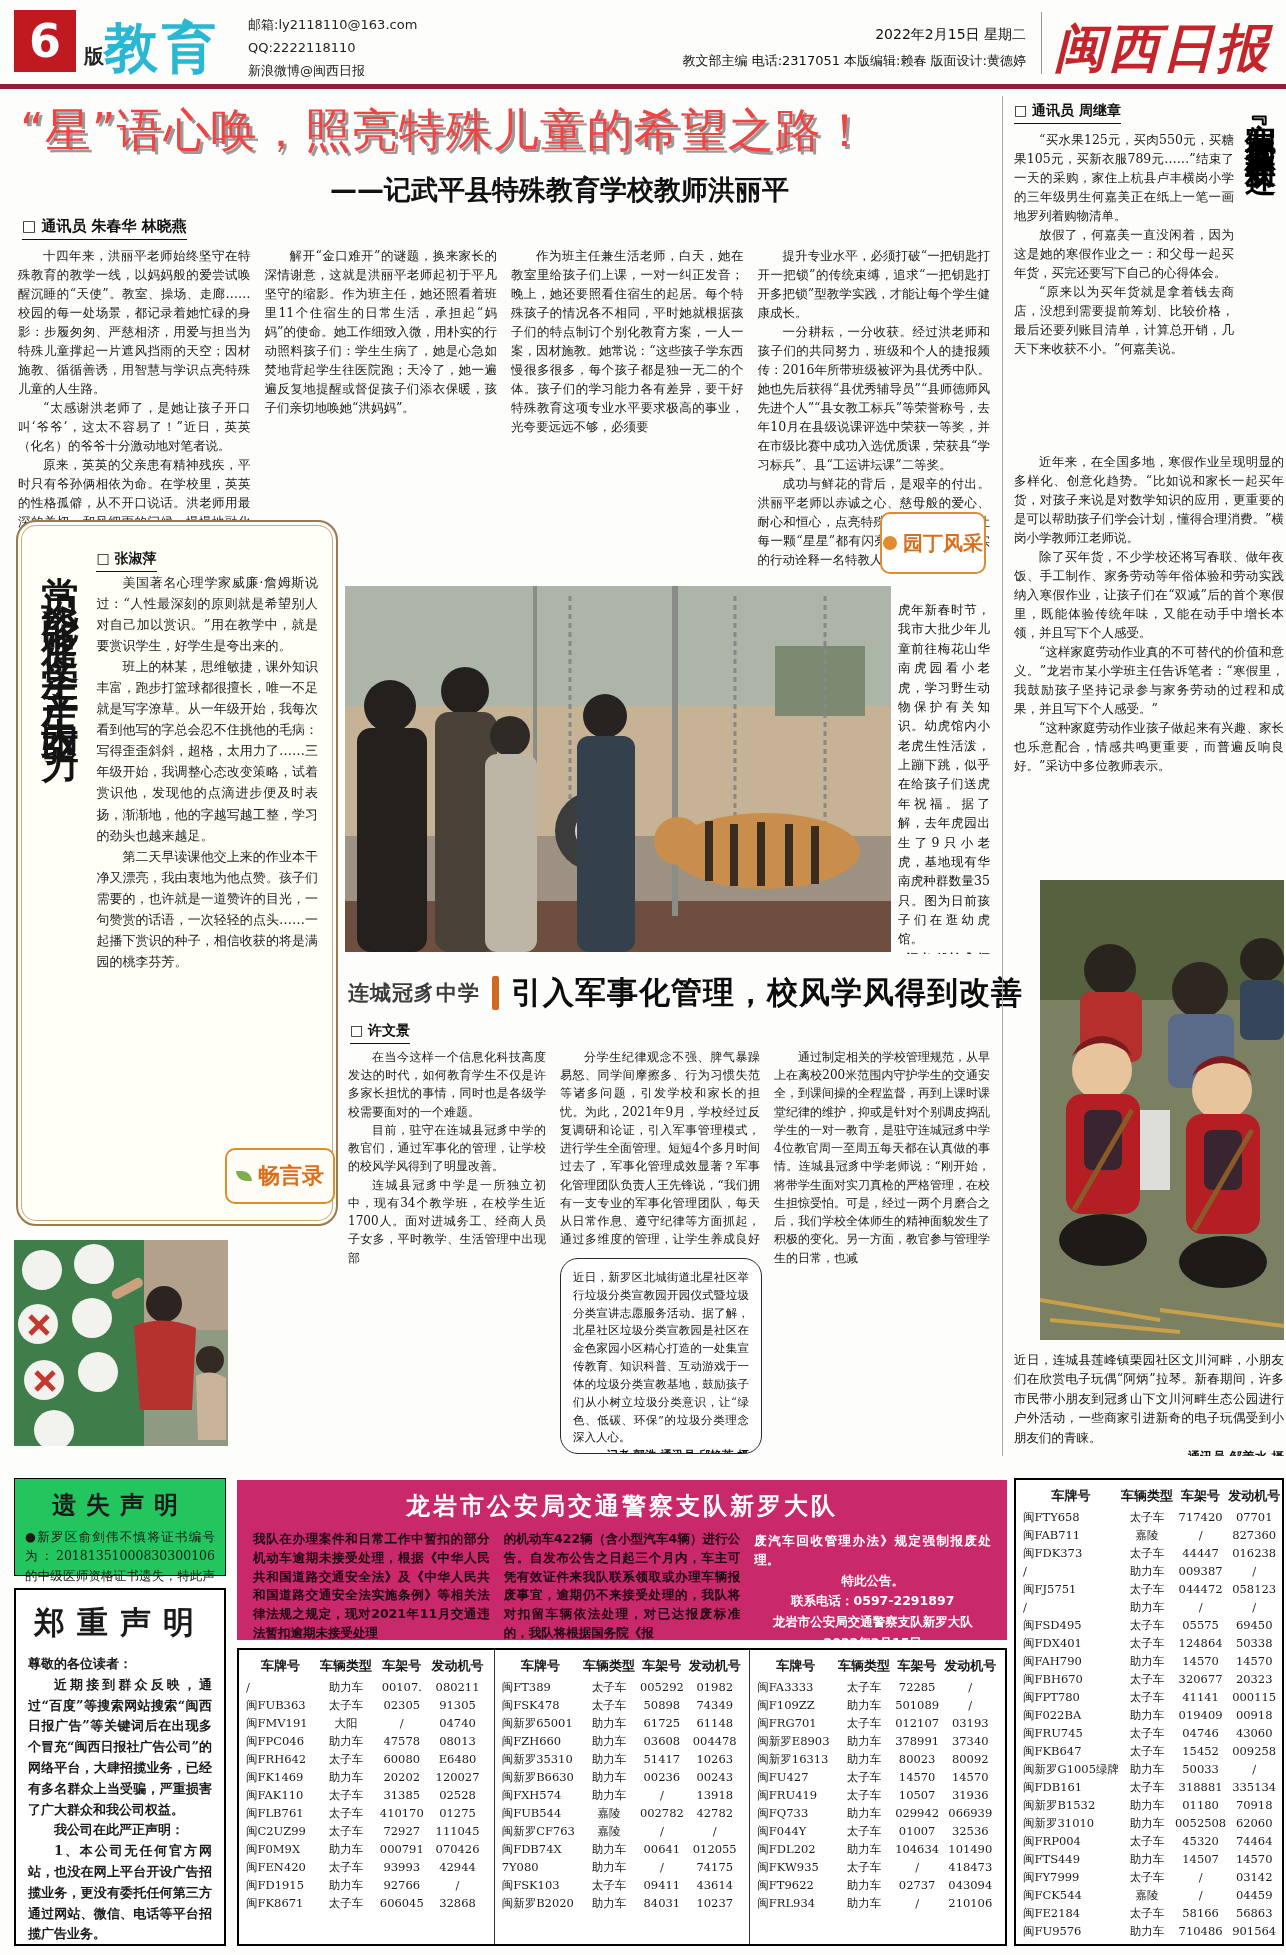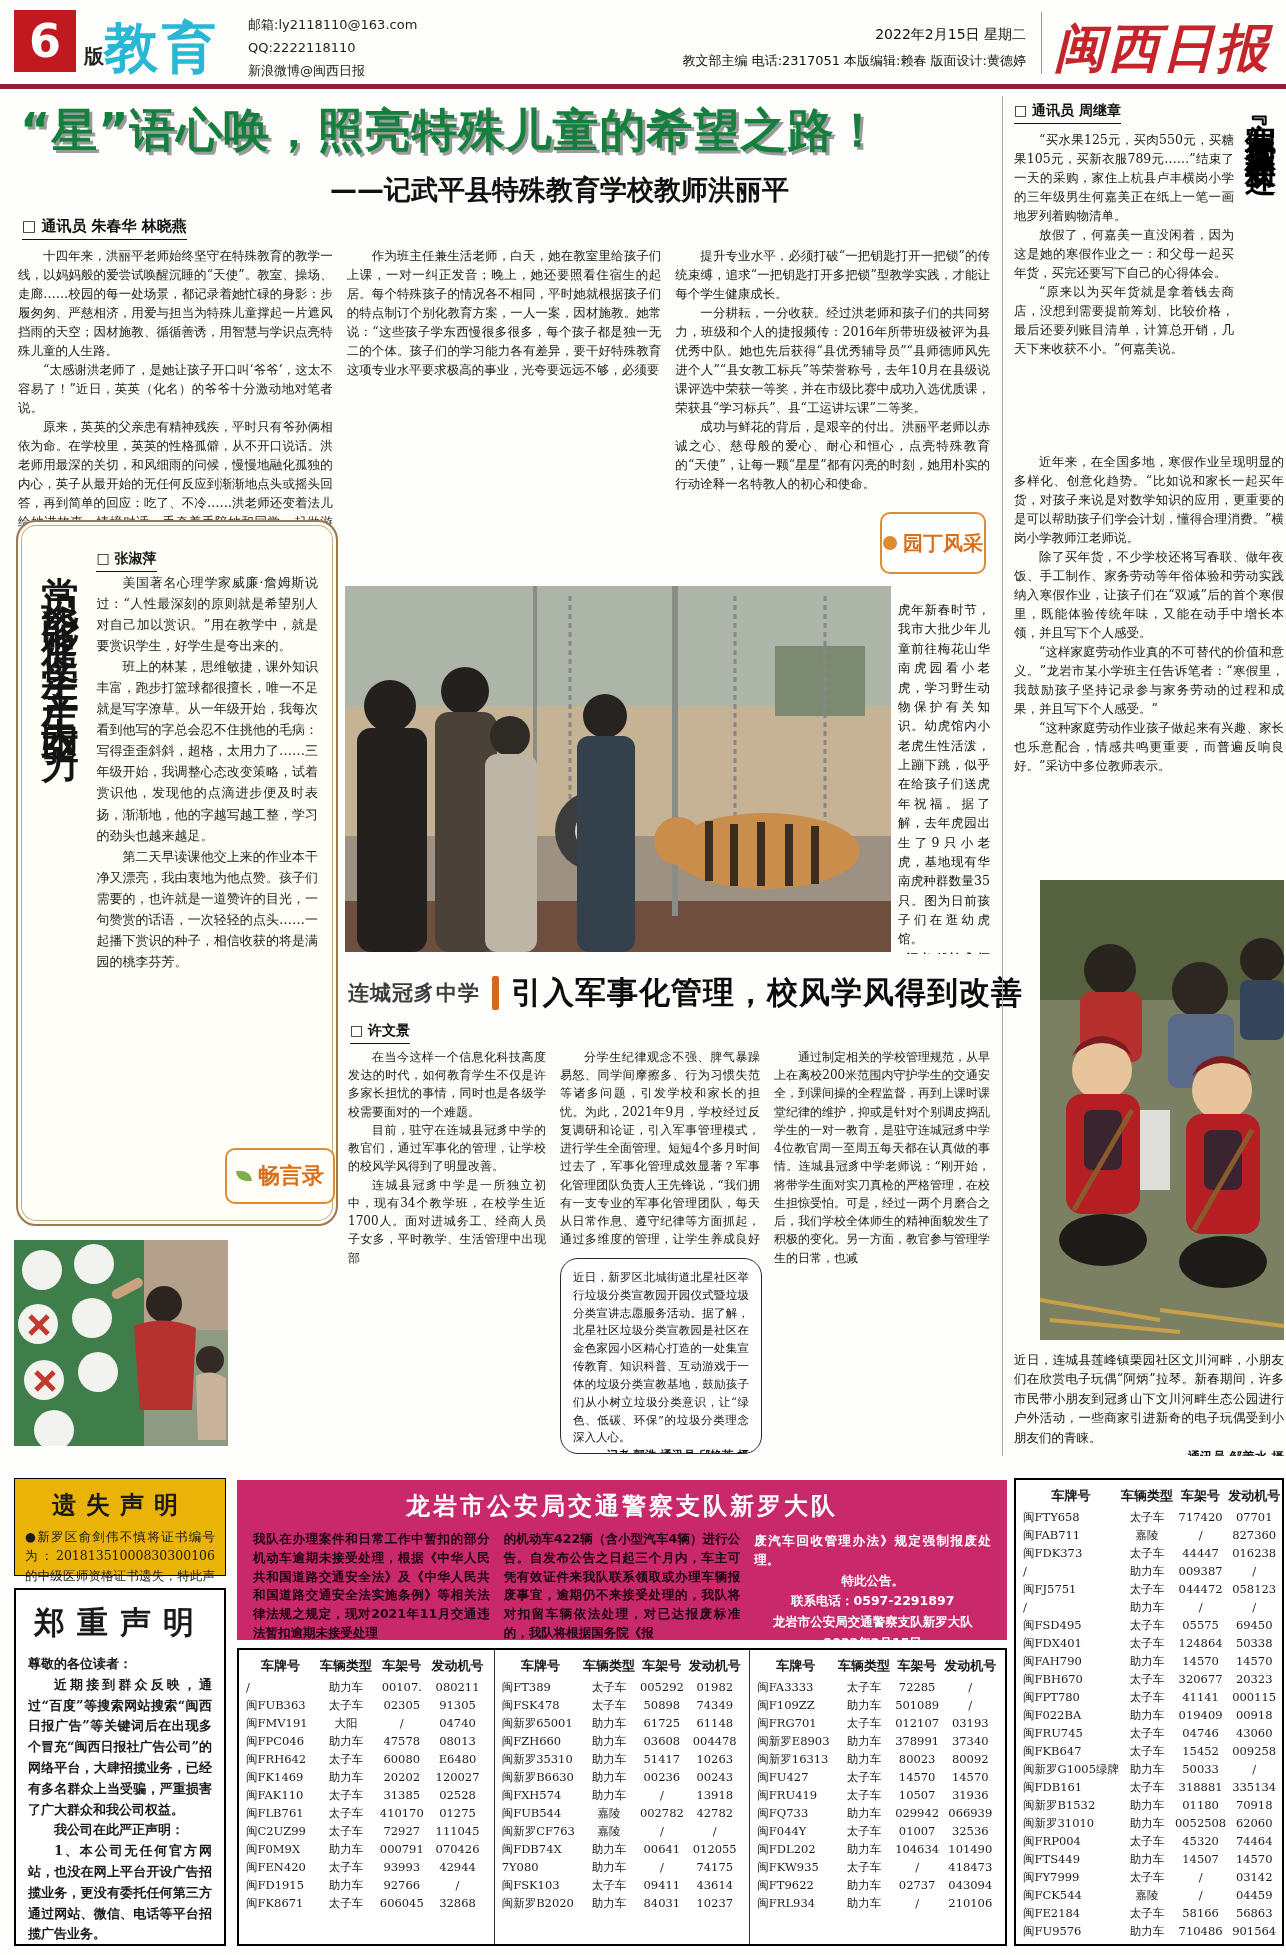--- a/index.html
+++ b/index.html
@@ -12,21 +12,21 @@
   .pagenum-label { font-size:20px; color:#222; font-weight:bold; }
   .section-title { font-size:54px; font-weight:900; color:#29b7d3; letter-spacing:4px; }
   .contact-line { font-size:13px; color:#222; line-height:1.75; }
   .date-line { font-size:14px; color:#111; text-align:right; }
   .staff-line { font-size:13px; color:#111; text-align:right; margin-top:8px; }
   .paper-logo { font-family:"DejaVu Serif","Liberation Serif",serif; font-size:52px; font-weight:900; color:#c3252b; font-style:italic; letter-spacing:2px; }
   .mast-divider { width:1px; background:#999; }
   .red-rule { background:#8e1f3b; height:5px; }
 
   
-  .main-headline { font-size:46px; font-weight:700; color:#15803d; letter-spacing:1px; white-space:nowrap;
+  .main-headline { font-size:46px; font-weight:400; color:#ef4444; letter-spacing:1px; white-space:nowrap;
     text-shadow:3px 3px 0 #9a9a9a;text-align:center; }
   .main-sub { font-size:27px; font-weight:bold; color:#111; }
   .byline { font-size:15px; font-weight:bold; color:#111; border-bottom:1.5px solid #111; display:inline-block; padding-bottom:3px; }
   .cols4 { display:flex; gap:14px; overflow:hidden; }
   .cols4 .col { flex:1; overflow:hidden; }
   .bodytext p, .bodytext-s p { font-size:12.5px; line-height:1.52; text-align:justify; text-indent:2em; color:#191919; font-family:"DejaVu Serif","Liberation Serif",serif; }
   .bodytext-s p { font-size:12px; }
 
   .stamp { border:2px solid #e08b2d; border-radius:10px; color:#d96f1a; font-weight:900; display:flex; align-items:center; justify-content:center; gap:6px; background:#fffdf6; }
   .stamp .leaf { width:16px; height:10px; background:#7fae4e; border-radius:0 10px 0 10px; display:inline-block; }
@@ -46,21 +46,21 @@
   .orange-bar { width:7px; height:34px; background:#d06a21; border-radius:2px; }
   .mil-headline { font-size:31px; font-weight:900; color:#0d0d0d; letter-spacing:1px; white-space:nowrap; }
   .bubble { border:1.5px solid #2a2a2a; border-radius:18px; background:#fff; padding:10px 12px; }
   .bubble:before { content:""; position:absolute; left:-9px; top:50px; width:14px; height:14px; background:#fff; border-left:1.5px solid #2a2a2a; border-bottom:1.5px solid #2a2a2a; transform:rotate(45deg); }
 
   
   .vtitle-strip { writing-mode:vertical-rl; text-orientation:upright; font-family:"DejaVu Serif","Liberation Serif",serif; font-size:31px; font-weight:900; color:#000; letter-spacing:4px; }
   .vrule { width:1px; background:#aaa; }
 
   
-  .notice-box { border:1.5px solid #000; padding:8px 10px; background:#eab308; }
+  .notice-box { border:1.5px solid #000; padding:8px 10px; background:#22c55e; }
   .notice-title { font-size:25px; font-weight:900; letter-spacing:10px; text-align:center; margin:2px 0 6px; }
   .notice-body { font-size:12.5px; line-height:1.55; text-align:justify; font-family:"DejaVu Serif","Liberation Serif",serif; }
   .solemn-box { border:2.5px solid #000; padding:12px 12px; background:#fff; }
   .solemn-title { font-size:31px; font-weight:900; letter-spacing:12px; text-align:center; margin-bottom:10px; }
   .solemn-body p { font-size:13px; line-height:1.6; text-indent:2em; text-align:justify; font-weight:600; font-family:"DejaVu Serif","Liberation Serif",serif; }
   .solemn-body p.noindent { text-indent:0; }
 
   
   .police-box { background:#c9296a; color:#fff; padding:10px 16px 8px; }
   .police-org { font-size:24px; font-weight:900; text-align:center; letter-spacing:3px; }
@@ -108,20 +108,23 @@
 
   <div class="abs main-headline" style="left:20px; top:100px;">“星”语心唤，照亮特殊儿童的希望之路！</div>
   <div class="abs main-sub" style="left:330px; top:172px;">——记武平县特殊教育学校教师洪丽平</div>
   <div class="abs" style="left:22px; top:216px;"><span class="byline">□ 通讯员 朱春华 林晓燕</span></div>
 
   <div class="abs cols4 bodytext" style="left:18px; top:246px; width:972px; height:336px;">
     <div class="col">
         <p>十四年来，洪丽平老师始终坚守在特殊教育的教学一线，以妈妈般的爱尝试唤醒沉睡的“天使”。教室、操场、走廊……校园的每一处场景，都记录着她忙碌的身影：步履匆匆、严慈相济，用爱与担当为特殊儿童撑起一片遮风挡雨的天空；因材施教、循循善诱，用智慧与学识点亮特殊儿童的人生路。</p>
         <p>“太感谢洪老师了，是她让孩子开口叫‘爷爷’，这太不容易了！”近日，英英（化名）的爷爷十分激动地对笔者说。</p>
         <p>原来，英英的父亲患有精神残疾，平时只有爷孙俩相依为命。在学校里，英英的性格孤僻，从不开口说话。洪老师用最深的关切，和风细雨的问候，慢慢地融化孤独的内心，英子从最开始的无任何反应到渐渐地点头或摇头回答，再到简单的回应：吃了、不冷……洪老师还变着法儿给她讲故事、情境对话，手牵着手陪她和同学一起做游戏。随着时间推移，英英脸上的笑容越来越多。</p>
+      </div>
+    <div class="col">
+        <p>解开“金口难开”的谜题，换来家长的深情谢意，这就是洪丽平老师起初于平凡坚守的缩影。作为班主任，她还照看着班里11个住宿生的日常生活，承担起“妈妈”的使命。她工作细致入微，用朴实的行动照料孩子们：学生生病了，她是心急如焚地背起学生往医院跑；天冷了，她一遍遍反复地提醒或督促孩子们添衣保暖，孩子们亲切地唤她“洪妈妈”。</p>
       </div>
     <div class="col">
         <p>作为班主任兼生活老师，白天，她在教室里给孩子们上课，一对一纠正发音；晚上，她还要照看住宿生的起居。每个特殊孩子的情况各不相同，平时她就根据孩子们的特点制订个别化教育方案，一人一案，因材施教。她常说：“这些孩子学东西慢很多很多，每个孩子都是独一无二的个体。孩子们的学习能力各有差异，要干好特殊教育这项专业水平要求极高的事业，光夸要远远不够，必须要</p>
       </div>
     <div class="col">
         <p>提升专业水平，必须打破“一把钥匙打开一把锁”的传统束缚，追求“一把钥匙打开多把锁”型教学实践，才能让每个学生健康成长。</p>
         <p>一分耕耘，一分收获。经过洪老师和孩子们的共同努力，班级和个人的捷报频传：2016年所带班级被评为县优秀中队。她也先后获得“县优秀辅导员”“县师德师风先进个人”“县女教工标兵”等荣誉称号，去年10月在县级说课评选中荣获一等奖，并在市级比赛中成功入选优质课，荣获县“学习标兵”、县“工运讲坛课”二等奖。</p>
         <p>成功与鲜花的背后，是艰辛的付出。洪丽平老师以赤诚之心、慈母般的爱心、耐心和恒心，点亮特殊教育的“天使”，让每一颗“星星”都有闪亮的时刻，她用朴实的行动诠释一名特教人的初心和使命。</p>
       </div>
   </div>

